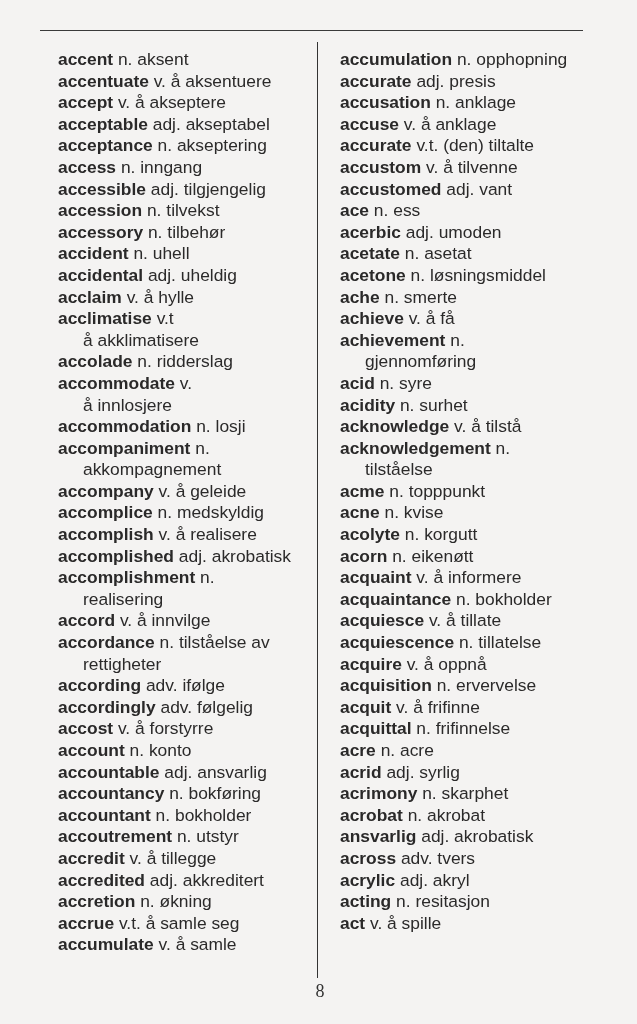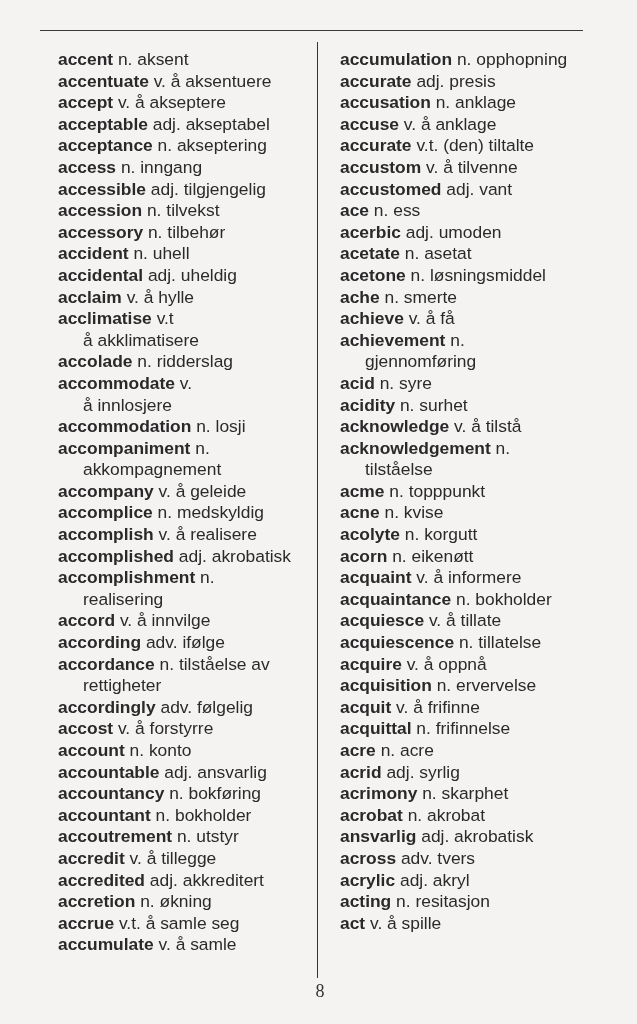--- a/index.html
+++ b/index.html
@@ -93,22 +93,22 @@
     <li class="entry"><span class="headword">accolade</span> <span class="pos">n.</span> <span class="trans">ridderslag</span></li>
     <li class="entry"><span class="headword">accommodate</span> <span class="pos">v.</span><span class="trans cont">å innlosjere</span></li>
     <li class="entry"><span class="headword">accommodation</span> <span class="pos">n.</span> <span class="trans">losji</span></li>
     <li class="entry"><span class="headword">accompaniment</span> <span class="pos">n.</span><span class="trans cont">akkompagnement</span></li>
     <li class="entry"><span class="headword">accompany</span> <span class="pos">v.</span> <span class="trans">å geleide</span></li>
     <li class="entry"><span class="headword">accomplice</span> <span class="pos">n.</span> <span class="trans">medskyldig</span></li>
     <li class="entry"><span class="headword">accomplish</span> <span class="pos">v.</span> <span class="trans">å realisere</span></li>
     <li class="entry"><span class="headword">accomplished</span> <span class="pos">adj.</span> <span class="trans">akrobatisk</span></li>
     <li class="entry"><span class="headword">accomplishment</span> <span class="pos">n.</span><span class="trans cont">realisering</span></li>
     <li class="entry"><span class="headword">accord</span> <span class="pos">v.</span> <span class="trans">å innvilge</span></li>
+    <li class="entry"><span class="headword">accordance</span> <span class="pos">n.</span> <span class="trans">tilståelse av</span><span class="trans cont">rettigheter</span></li>
     <li class="entry"><span class="headword">according</span> <span class="pos">adv.</span> <span class="trans">ifølge</span></li>
-    <li class="entry"><span class="headword">accordance</span> <span class="pos">n.</span> <span class="trans">tilståelse av</span><span class="trans cont">rettigheter</span></li>
     <li class="entry"><span class="headword">accordingly</span> <span class="pos">adv.</span> <span class="trans">følgelig</span></li>
     <li class="entry"><span class="headword">accost</span> <span class="pos">v.</span> <span class="trans">å forstyrre</span></li>
     <li class="entry"><span class="headword">account</span> <span class="pos">n.</span> <span class="trans">konto</span></li>
     <li class="entry"><span class="headword">accountable</span> <span class="pos">adj.</span> <span class="trans">ansvarlig</span></li>
     <li class="entry"><span class="headword">accountancy</span> <span class="pos">n.</span> <span class="trans">bokføring</span></li>
     <li class="entry"><span class="headword">accountant</span> <span class="pos">n.</span> <span class="trans">bokholder</span></li>
     <li class="entry"><span class="headword">accoutrement</span> <span class="pos">n.</span> <span class="trans">utstyr</span></li>
     <li class="entry"><span class="headword">accredit</span> <span class="pos">v.</span> <span class="trans">å tillegge</span></li>
     <li class="entry"><span class="headword">accredited</span> <span class="pos">adj.</span> <span class="trans">akkreditert</span></li>
     <li class="entry"><span class="headword">accretion</span> <span class="pos">n.</span> <span class="trans">økning</span></li>

